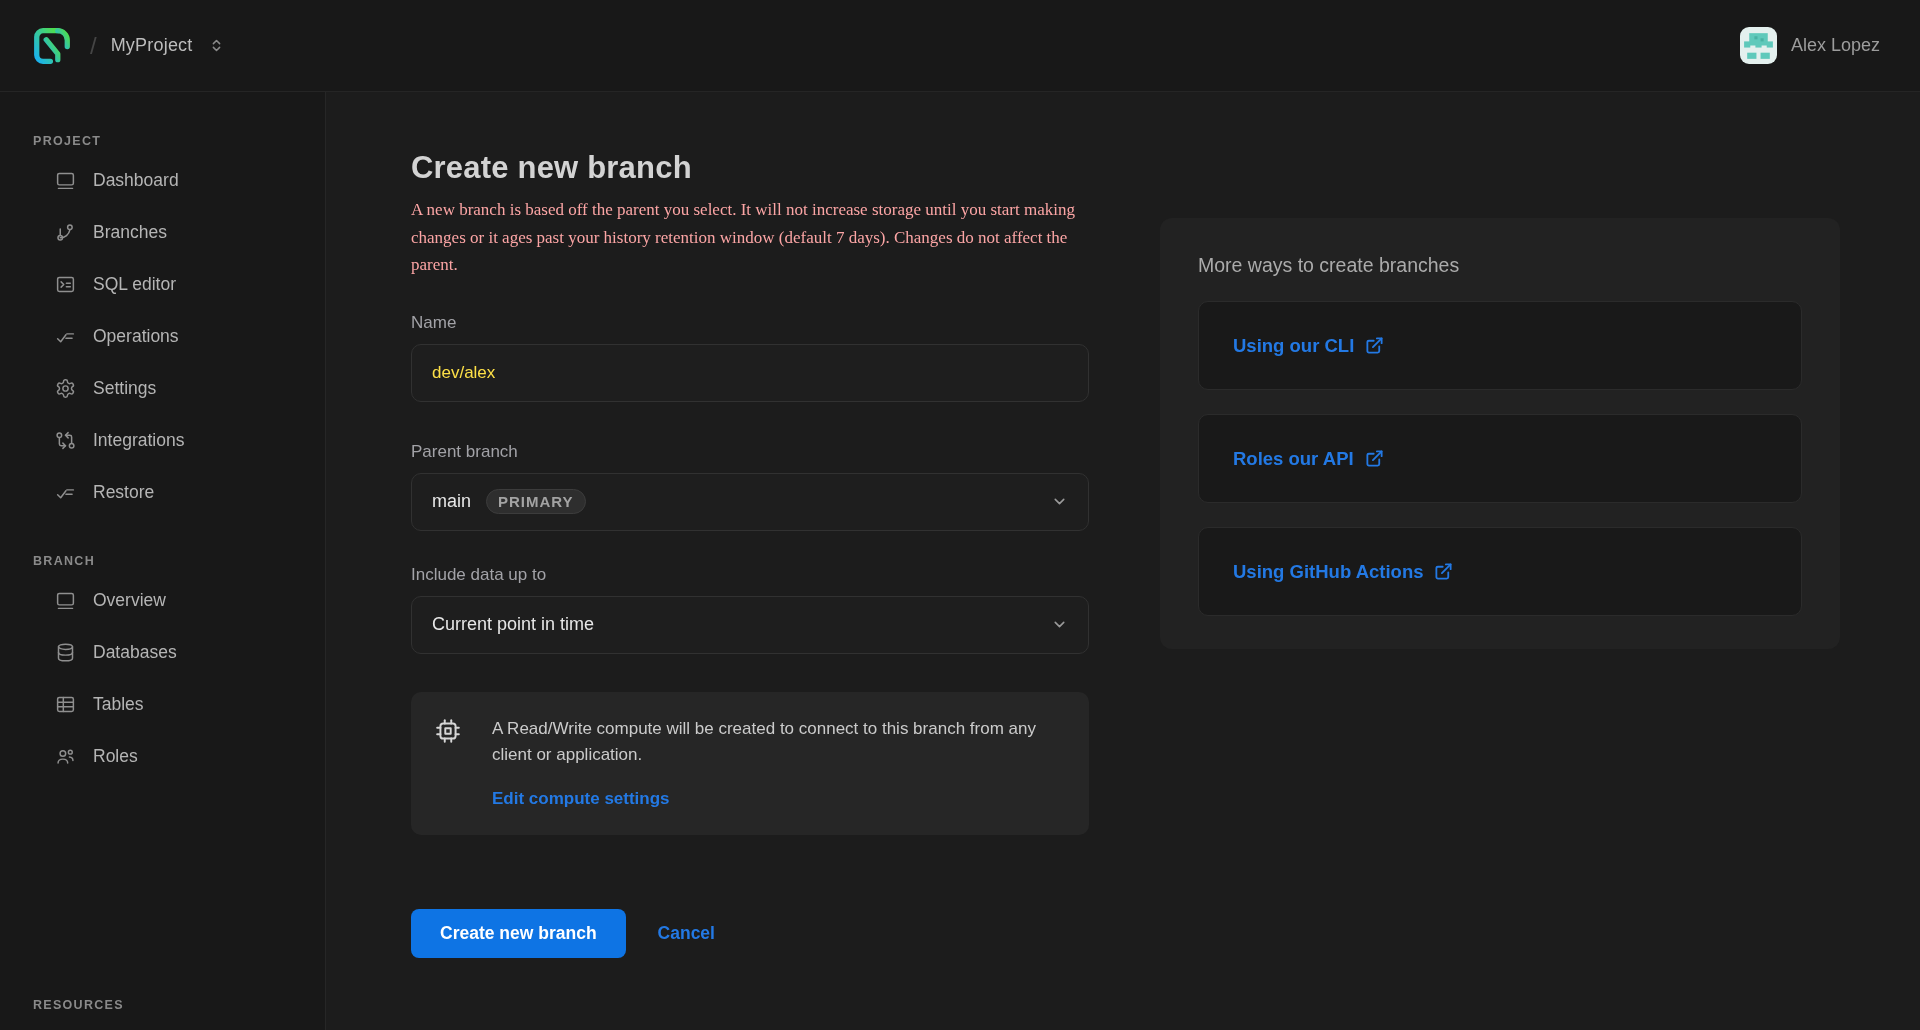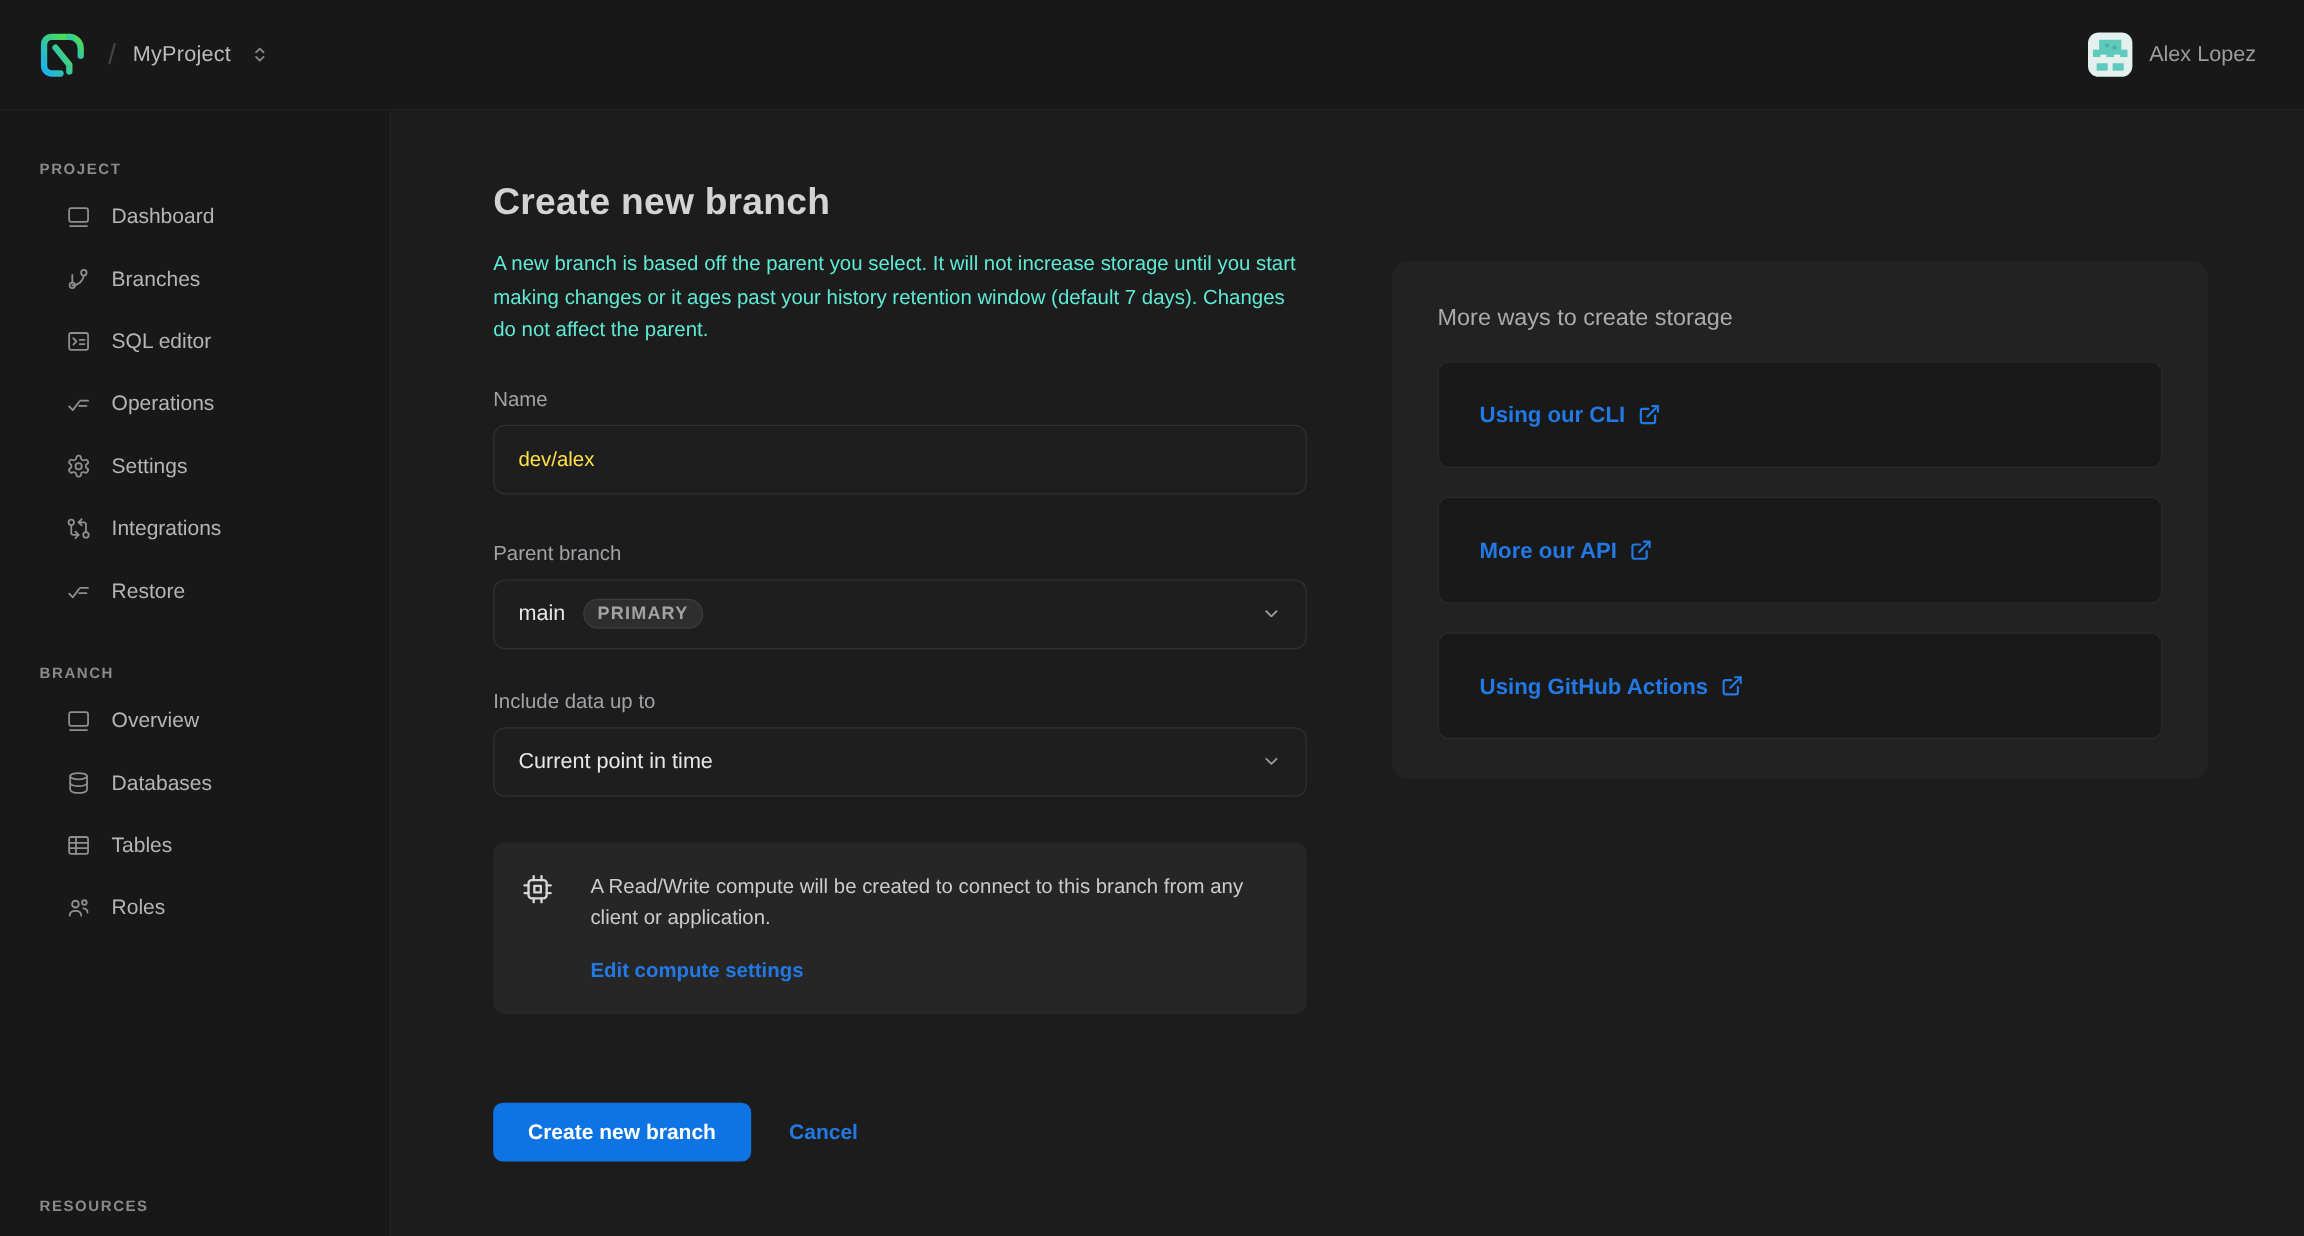--- a/index.html
+++ b/index.html
@@ -57,21 +57,21 @@
   .side-spacer { flex: 1; }
   .side-bottom-label { color: #8a8a8a; font-size: 12.5px; font-weight: 700; letter-spacing: 1.3px; padding-bottom: 2px; }
 
   .sicon { stroke: #8f8f8f; fill: none; stroke-width: 1.7; stroke-linecap: round; stroke-linejoin: round; }
 
   
   .main { flex: 1; background: #1c1c1c; display: flex; align-items: flex-start; }
   .form-col { width: 678px; margin: 58px 0 0 85px; }
 
   h1.page-title { color: #d3d3d3; font-size: 31px; font-weight: 700; letter-spacing: .2px; }
-  .page-desc { margin-top: 20px; color: #5eead4; font-size: 17px; line-height: 1.62; max-width: 670px; }
+  .page-desc { margin-top: 10px; color: #fca5a5; font-size: 17px; line-height: 1.62; max-width: 670px; font-family: Liberation Serif, serif; }
 
   .field-label { margin-top: 34px; color: #a2a2a7; font-size: 17px; }
   .text-input {
     margin-top: 11px; width: 100%; height: 58px;
     background: #1e1e1e; border: 1px solid #313131; border-radius: 10px;
     color: #fde047; font-size: 17px; padding: 0 20px;
     font-family: "Liberation Sans", sans-serif; outline: none; display: block;
   }
   .select-box {
     margin-top: 11px; width: 100%; height: 58px;
@@ -308,36 +308,36 @@
         <a class="note-link">Edit compute settings</a>
       </div>
 
       <div class="actions">
         <button class="btn-primary">Create new branch</button>
         <a class="link-cancel">Cancel</a>
       </div>
     </section>
 
     <aside class="aside-panel">
-      <div class="aside-title">More ways to create storage</div>
+      <div class="aside-title">More ways to create branches</div>
 
       <div class="aside-card">
         <a class="aside-link">
           <span>Using our CLI</span>
           <svg width="19" height="19" viewBox="0 0 24 24" style="stroke:#2379e4;fill:none;stroke-width:2.3;stroke-linecap:round;stroke-linejoin:round;">
               <path d="M18 13v6a2 2 0 0 1-2 2H5a2 2 0 0 1-2-2V8a2 2 0 0 1 2-2h6"></path>
               <polyline points="15 3 21 3 21 9"></polyline>
               <line x1="10" y1="14" x2="21" y2="3"></line>
             </svg>
         </a>
       </div>
 
       <div class="aside-card">
         <a class="aside-link">
-          <span>More our API</span>
+          <span>Roles our API</span>
           <svg width="19" height="19" viewBox="0 0 24 24" style="stroke:#2379e4;fill:none;stroke-width:2.3;stroke-linecap:round;stroke-linejoin:round;">
               <path d="M18 13v6a2 2 0 0 1-2 2H5a2 2 0 0 1-2-2V8a2 2 0 0 1 2-2h6"></path>
               <polyline points="15 3 21 3 21 9"></polyline>
               <line x1="10" y1="14" x2="21" y2="3"></line>
             </svg>
         </a>
       </div>
 
       <div class="aside-card">
         <a class="aside-link">

